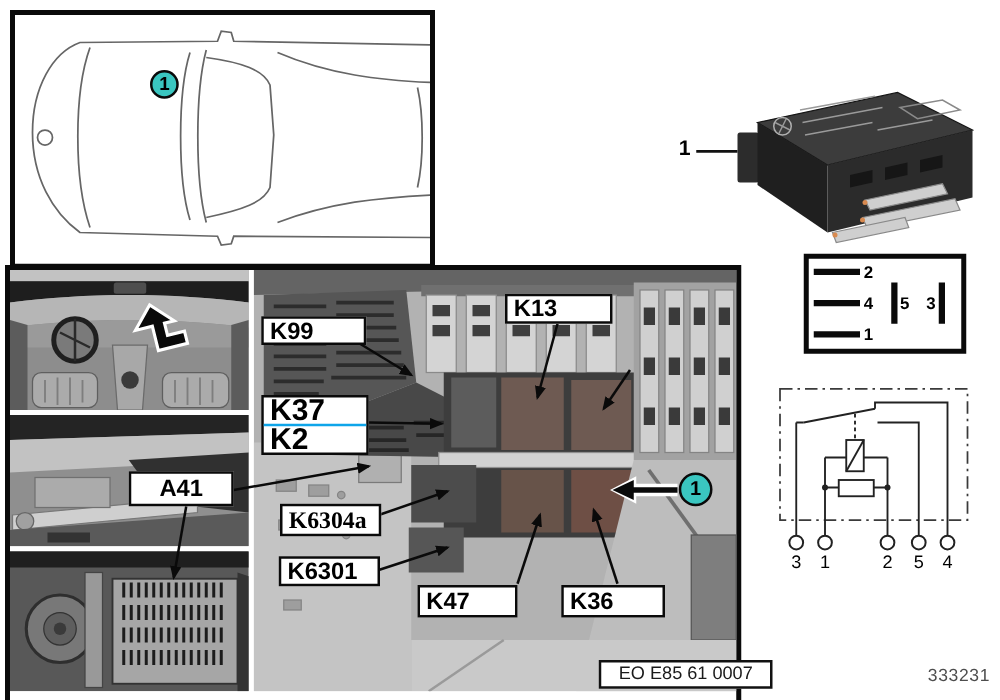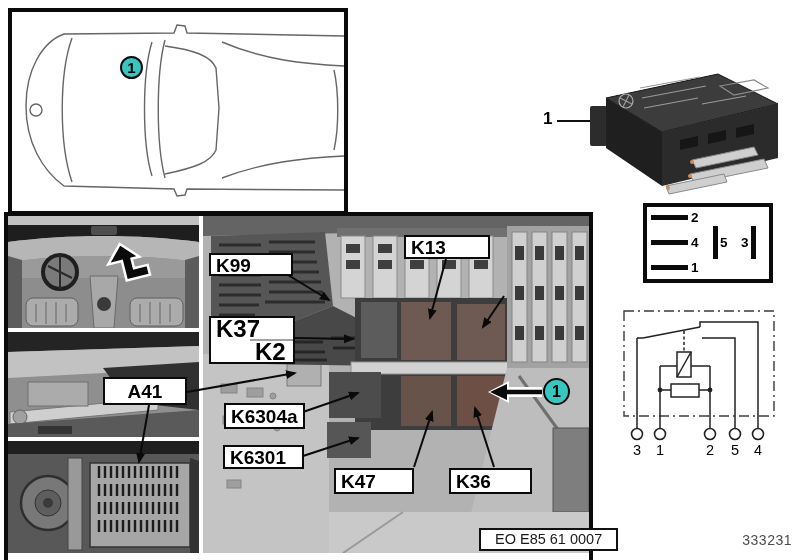--- a/index.html
+++ b/index.html
@@ -7,21 +7,21 @@
          font-family:"Liberation Sans",sans-serif;color:#000;}
   .panel{position:absolute;border:4px solid #0a0a0a;background:#fff;box-sizing:border-box;}
   .car-panel{left:8px;top:8px;width:340px;height:207px;}
   .photo-panel{left:4px;top:212px;width:589px;height:420px;}
   .inset{position:absolute;display:block;}
   .lbl{position:absolute;background:#fff;border:2px solid #0a0a0a;box-sizing:border-box;
        font-weight:bold;font-size:19px;line-height:21px;padding:0 0 0 5px;z-index:5;white-space:nowrap;}
   .lbl.center{text-align:center;padding:0;}
   .lbl2{position:absolute;background:#fff;border:2px solid #0a0a0a;box-sizing:border-box;z-index:5;}
   .lbl2 .row{font-weight:bold;font-size:24px;line-height:21px;padding-left:5px;}
-  .lbl2 .row + .row{border-top:2px solid #a3a3a3;margin-left:39px;}
+  .lbl2 .row + .row{border-top:2px solid #0ea5e9;}
   .callout{position:absolute;border-radius:50%;background:#3ac6c0;border:2px solid #0a0a0a;
            box-sizing:border-box;text-align:center;font-weight:bold;z-index:6;}
   .callout.sm{width:23px;height:23px;font-size:15px;line-height:19px;}
   .callout.md{width:27px;height:27px;font-size:16px;line-height:23px;}
   .caption{position:absolute;background:#fff;border:2px solid #111;box-sizing:border-box;
            font-size:14.5px;line-height:19px;padding:0 14px;z-index:5;white-space:nowrap;color:#1a1a1a;}
   .arrow-layer{position:absolute;left:0;top:0;z-index:4;pointer-events:none;}
   .relay-num{position:absolute;font-weight:bold;font-size:17px;z-index:3;}
   .pin-box{position:absolute;left:643px;top:203px;width:130px;height:80px;background:#fff;
            border:4px solid #0a0a0a;box-sizing:border-box;}
@@ -213,21 +213,21 @@
         <polygon points="482,176 499,168 499,184" fill="#0a0a0a"></polygon>
       </g>
     </svg>
 
     <div class="lbl" style="left:201px;top:37px;width:84px;height:23px;">K99</div>
     <div class="lbl2" style="left:201px;top:100px;width:86px;">
       <div class="row">K37</div>
       <div class="row">K2</div>
     </div>
     <div class="lbl center" style="left:95px;top:161px;width:84px;height:28px;line-height:25px;">A41</div>
-    <div class="lbl" style="left:216px;top:187px;width:81px;height:26px;line-height:23px;">K6304a</div>
+    <div class="lbl" style="left:216px;top:187px;width:81px;height:26px;line-height:23px;font-family:Liberation Serif, serif;">K6304a</div>
     <div class="lbl" style="left:215px;top:229px;width:81px;height:24px;">K6301</div>
     <div class="lbl" style="left:326px;top:252px;width:80px;height:26px;line-height:23px;">K47</div>
     <div class="lbl" style="left:441px;top:252px;width:83px;height:26px;line-height:23px;">K36</div>
     <div class="lbl" style="left:396px;top:19px;width:86px;height:24px;">K13</div>
 
     <div class="callout md" style="left:535px;top:162px;">1</div>
 
     <div class="caption" style="left:471px;top:312px;height:23px;">EO E85 61 0007</div>
   </div>
 

